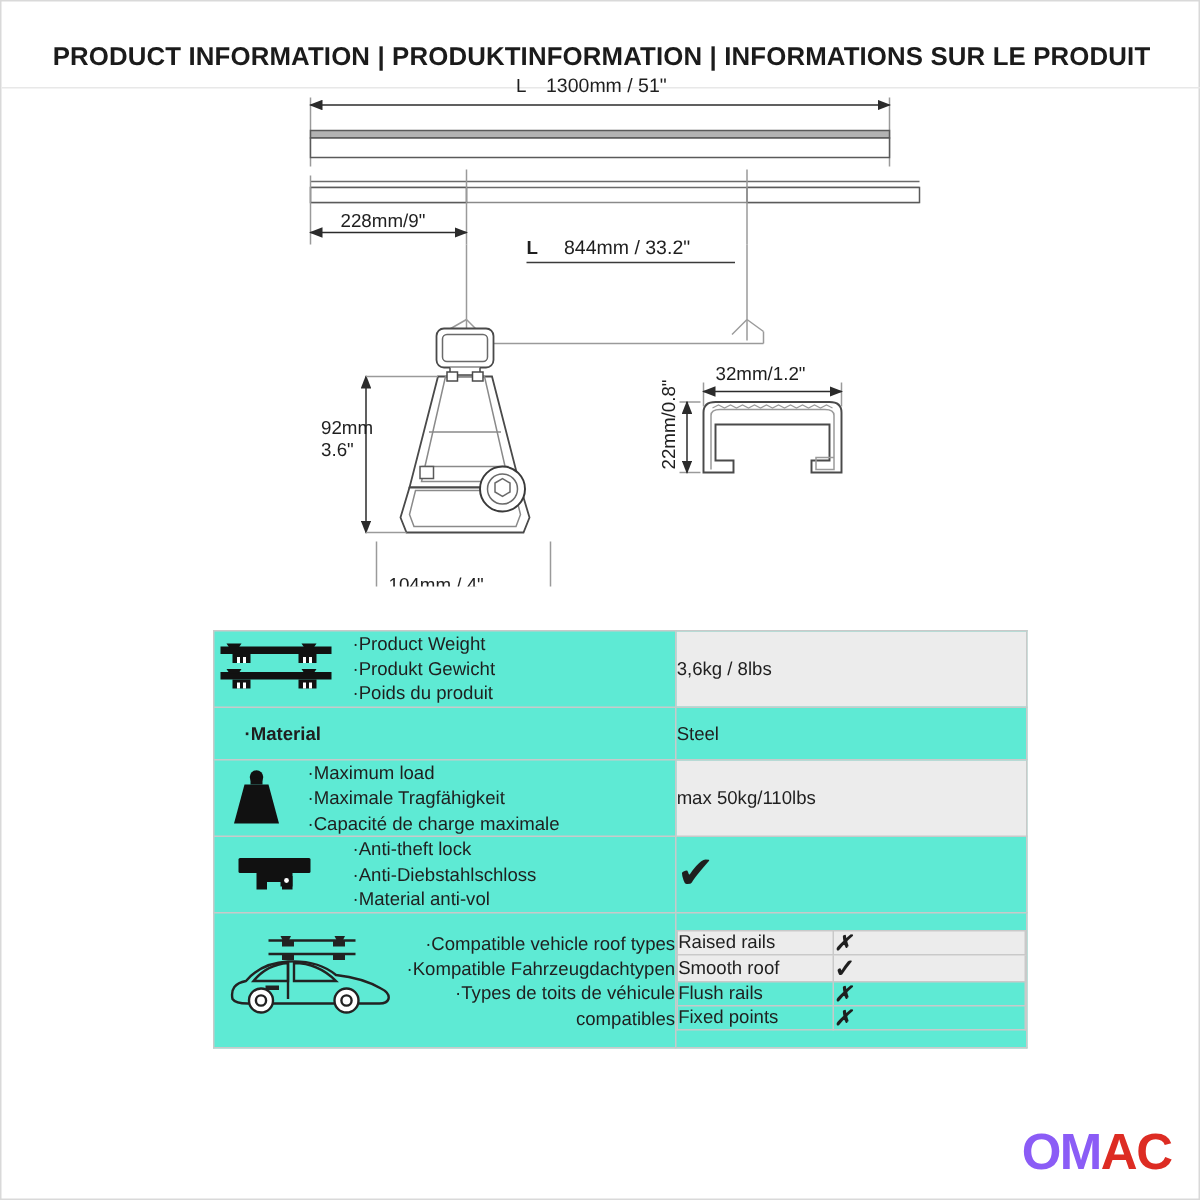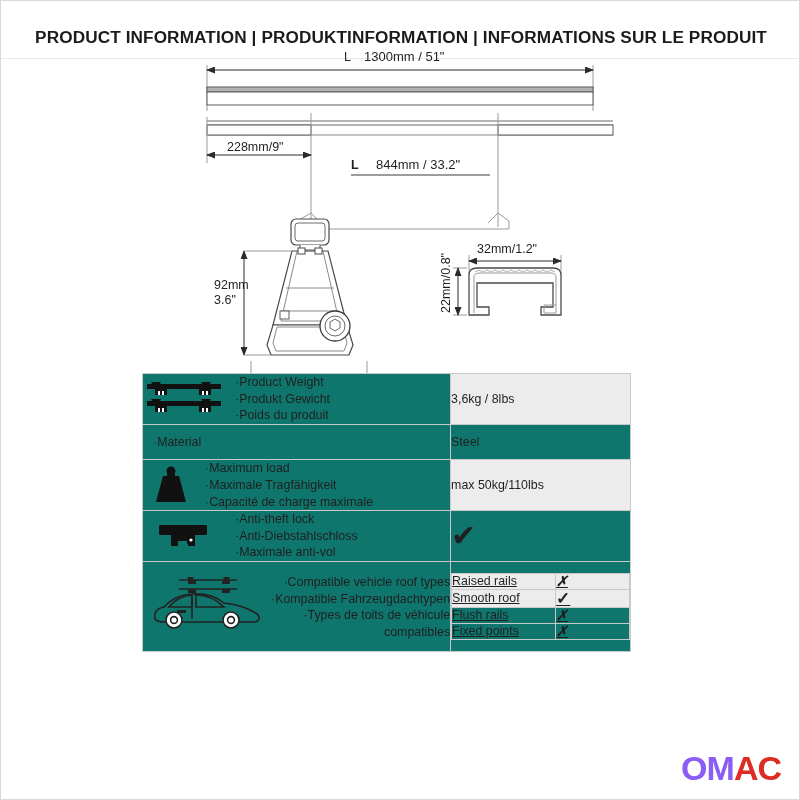--- a/index.html
+++ b/index.html
@@ -28,45 +28,45 @@
     font-size:17.2px;font-weight:bold;letter-spacing:.1px;
     color:#1b1b1b;white-space:nowrap;
   }
 
   
   #drawing{position:absolute;left:0;top:42px;width:800px;height:348px;}
   #drawing svg{display:block;}
 
   
   #spec-table{
-    position:absolute;left:141px;top:372px;
-    width:489px;
+    position:absolute;left:141px;top:419px;
+    width:543px;
     border:1px solid #c9c9c9;
     border-collapse:collapse;
     box-sizing:border-box;
-    background:#0f766e;
+    background:#5eead4;
   }
   #spec-table td{
     border:1px solid #c9c9c9;
     padding:0;vertical-align:middle;
     font-size:12.4px;color:#1f1f1f;
   }
   .cell-label{width:241px;padding:6px 4px 6px 8px;box-sizing:border-box;}
   .cell-value{padding:6px 0 6px 12px;box-sizing:border-box;font-size:13.4px;}
   .shaded{background:#ececec;}
   .label-flex{display:flex;align-items:center;gap:6px;}
   .label-icon{flex:0 0 auto;display:flex;align-items:center;justify-content:center;}
   .label-lines{line-height:1.34;}
   .label-lines div{white-space:nowrap;}
   .center-block{display:flex;flex-direction:row;align-items:center;text-align:right;}
   .center-block .label-lines{align-self:flex-start;padding-left:8px;}
   .mark{font-size:17px;font-weight:bold;line-height:1;}
   .mark-x{font-size:14px;font-weight:bold;font-style:italic;line-height:1;}
   .tick-big{font-size:30px;line-height:.8;font-weight:500;}
-  .sub-table{width:100%;border-collapse:collapse;text-decoration:underline;}
+  .sub-table{width:100%;border-collapse:collapse;}
   .sub-table td{border:1px solid #c9c9c9;font-size:12.4px;}
   .sub-table td.sub-name{width:103px;padding:9px 0 9px 10px;}
   .sub-table td.sub-mark{padding:9px 0 9px 10px;}
   .sub-table tr td:first-child{border-left:none;}
   .sub-table tr td:last-child{border-right:none;}
   .sub-table tr:first-child td{border-top:none;}
   .sub-table tr:last-child td{border-bottom:none;}
   .nopad{padding:0 !important;}
 
   
@@ -238,21 +238,21 @@
               <div>·Product Weight</div>
               <div>·Produkt Gewicht</div>
               <div>·Poids du produit</div>
             </span>
           </div>
         </td>
         <td class="cell-value shaded">3,6kg / 8lbs</td>
       </tr>
 
       <tr>
-        <td class="cell-label" style="padding-left:10px;">
+        <td class="cell-label" style="padding-left:20px;font-weight:bold;">
           <div class="label-lines" style="padding:9px 0;">
             <div>·Material</div>
           </div>
         </td>
         <td class="cell-value">Steel</td>
       </tr>
 
       <tr>
         <td class="cell-label">
           <div class="label-flex">
@@ -284,21 +284,21 @@
                   <rect x="2" y="6" width="48" height="10" rx="1"></rect>
                   <path d="M14,16 l24,0 l0,11 l-7,0 l0,-5 l-10,0 l0,5 l-7,0 z"></path>
                   <rect x="30" y="18" width="8" height="7" fill="#111"></rect>
                   <circle cx="34" cy="21" r="1.6" fill="#fff"></circle>
                 </g>
               </svg>
             </span>
             <span class="label-lines">
               <div>·Anti-theft lock</div>
               <div>·Anti-Diebstahlschloss</div>
-              <div>·Maximale anti-vol</div>
+              <div>·Material anti-vol</div>
             </span>
           </div>
         </td>
         <td class="cell-value">
           <span class="tick-big">✔</span>
         </td>
       </tr>
 
       <tr>
         <td class="cell-label">

